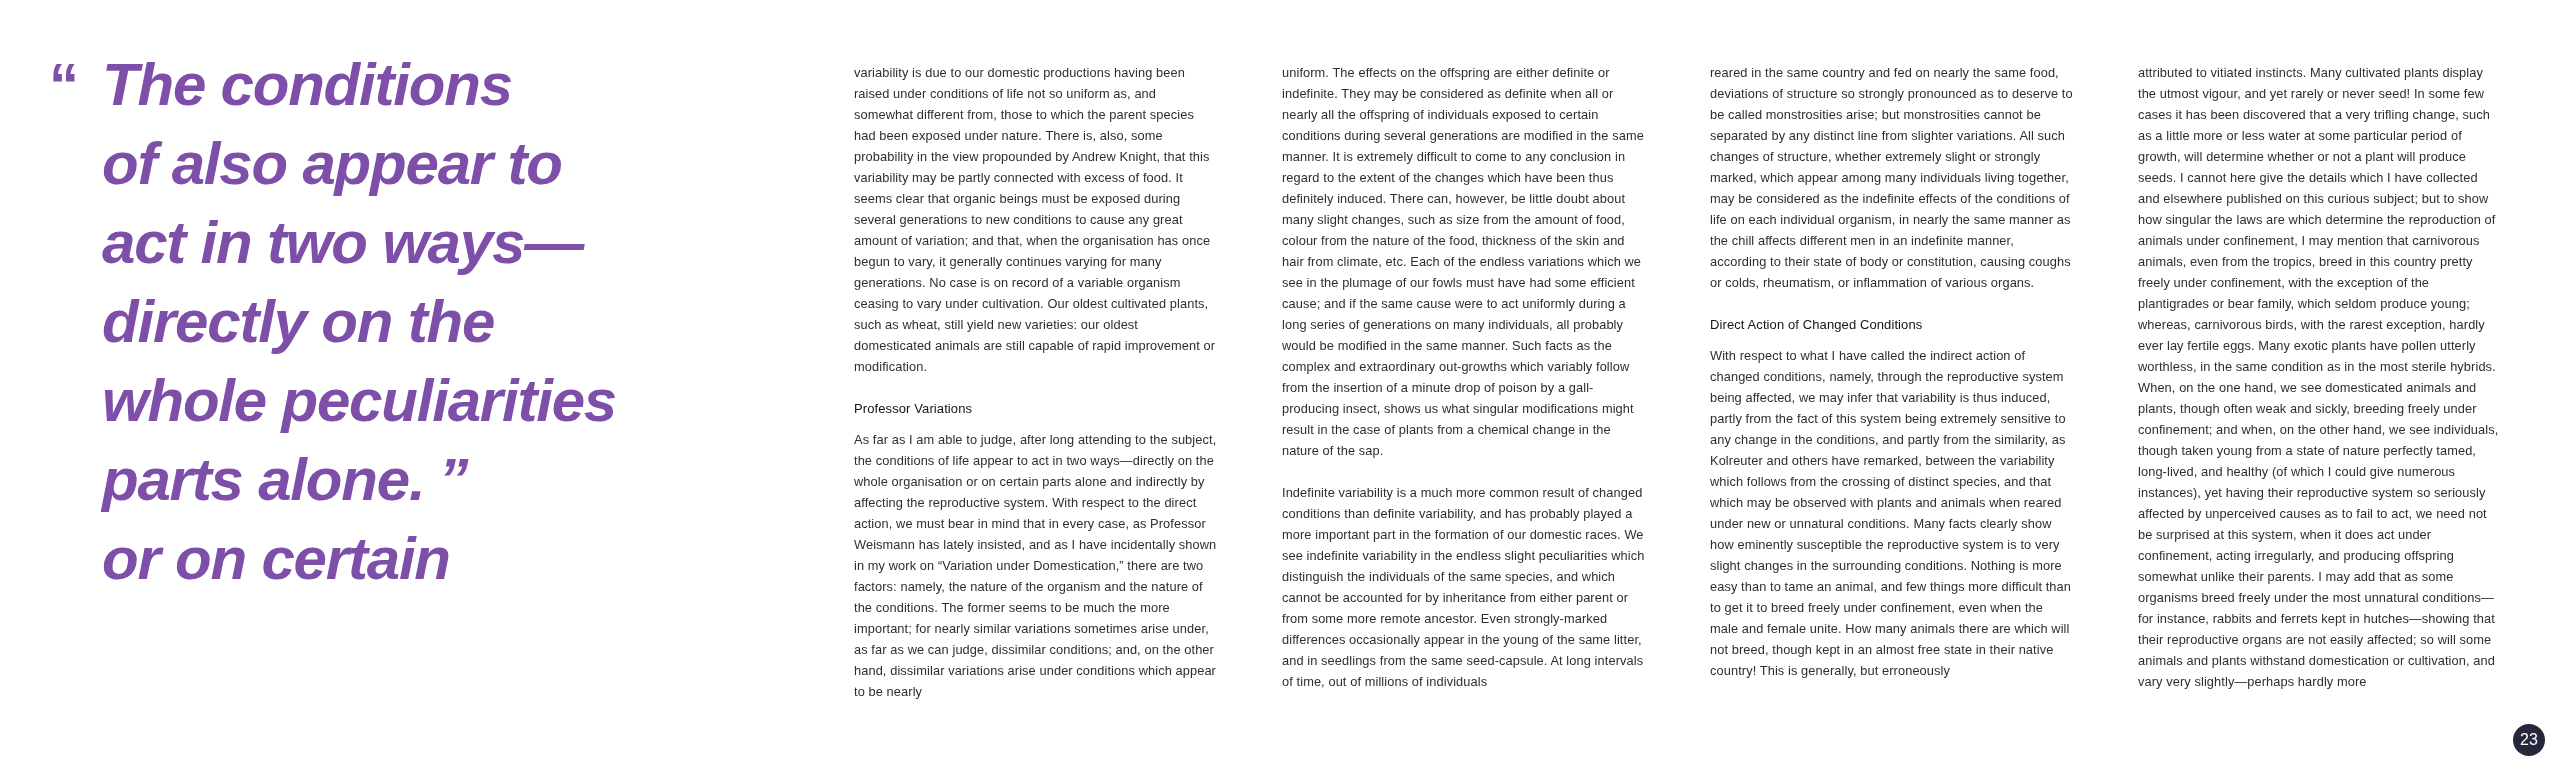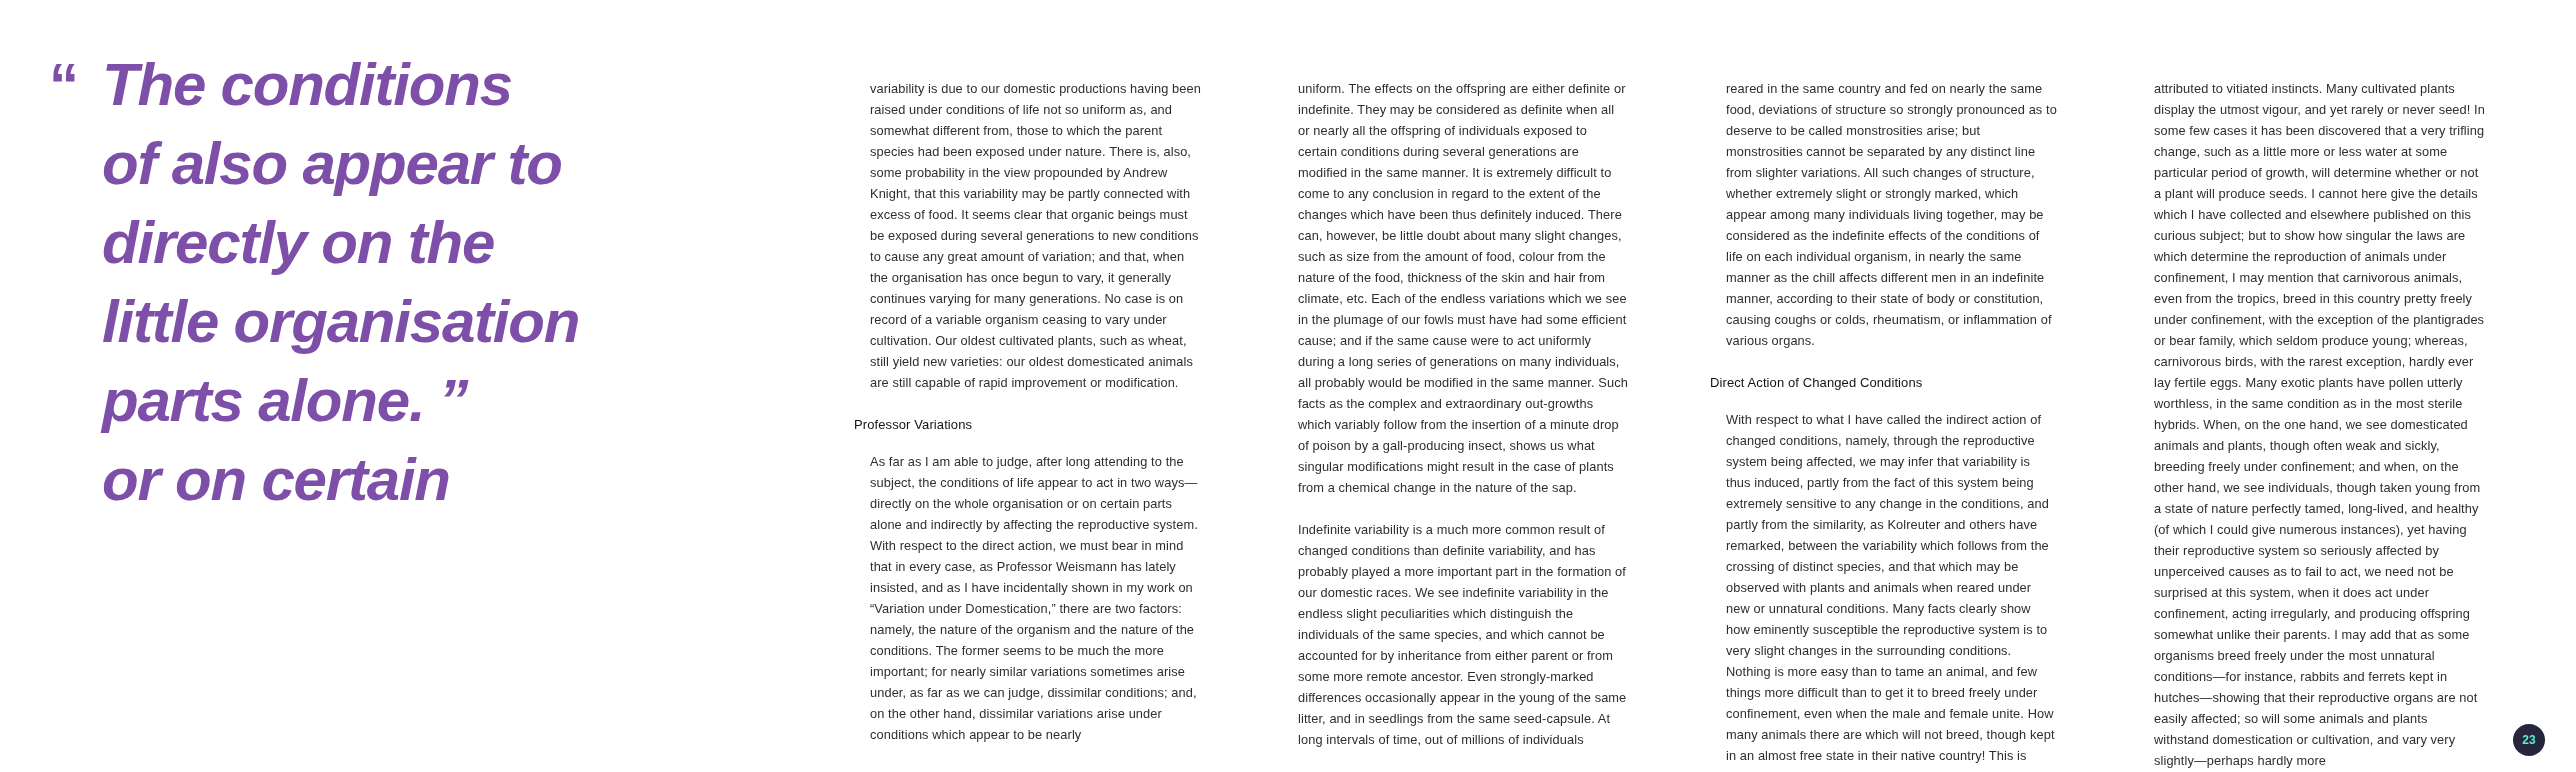--- a/index.html
+++ b/index.html
@@ -46,60 +46,61 @@
     gap: 65px;
   }
   .col {
     flex: 0 0 363px;
     width: 363px;
     font-size: 12.8px;
     line-height: 21px;
     color: #2e2e2e;
     letter-spacing: 0.1px;
   }
-  .para { margin: 16px; }
+  .para { margin: 0; }
   .para + .para { margin-top: 21px; }
   .subhead {
     font-size: 13px;
     line-height: 21px;
     font-weight: 400;
     color: #141414;
     margin-top: 21px;
     margin-bottom: 10px;
   }
 
   
   .page-number {
     position: absolute;
     right: 31px;
     bottom: 17px;
     width: 32px;
     height: 32px;
     border-radius: 50%;
     background: var(--badge, #26263c);
-    color: #5eead4;
-    font-size: 12px;
-    font-weight: 700;
+    color: #ffffff;
+    font-size: 16px;
+    font-weight: 400;
     display: flex;
     align-items: center;
     justify-content: center;
   }
 </style>
 </head>
 <body>
 
 <div class="page">
 
   <div class="quote-block">
     <span class="qmark-open">“</span>
     <div class="qlines">
       <div class="qline">The conditions</div>
       <div class="qline">of also appear to</div>
+      <div class="qline">act in two ways—</div>
       <div class="qline">directly on the</div>
-      <div class="qline">little organisation</div>
+      <div class="qline">whole peculiarities</div>
       <div class="qline"><span>parts alone.</span><span class="qmark-close">”</span></div>
       <div class="qline">or on certain</div>
     </div>
   </div>
 
   <div class="columns">
 
     <div class="col">
       <p class="para">variability is due to our domestic productions having been raised under conditions of life not so uniform as, and somewhat different from, those to which the parent species had been exposed under nature. There is, also, some probability in the view propounded by Andrew Knight, that this variability may be partly connected with excess of food. It seems clear that organic beings must be exposed during several generations to new conditions to cause any great amount of variation; and that, when the organisation has once begun to vary, it generally continues varying for many generations. No case is on record of a variable organism ceasing to vary under cultivation. Our oldest cultivated plants, such as wheat, still yield new varieties: our oldest domesticated animals are still capable of rapid improvement or modification.</p>
       <h3 class="subhead">Professor Variations</h3>

